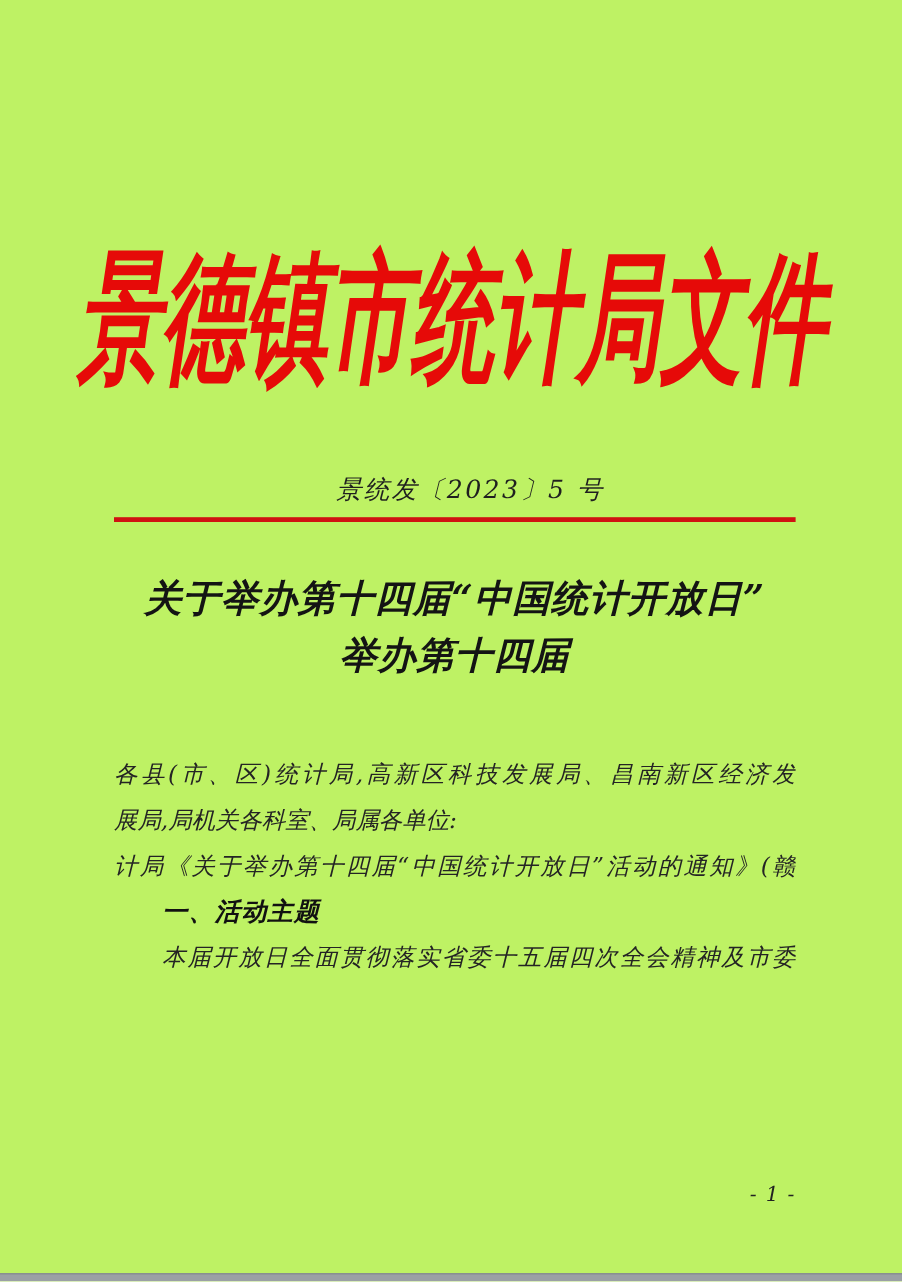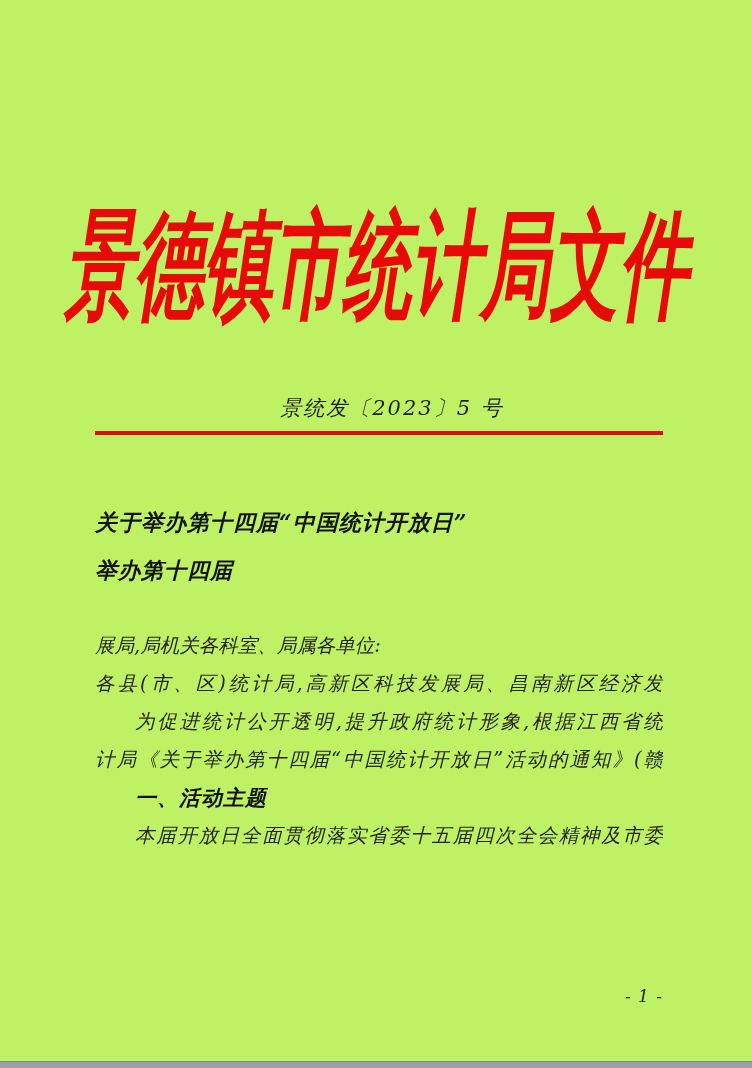--- a/index.html
+++ b/index.html
@@ -45,23 +45,24 @@
   .red-line {
     position: absolute;
     top: 431px; left: 95px;
     width: 568px; height: 4px;
     background: #d01212;
   }
 
   
   .doc-title {
     position: absolute;
-    top: 498px; left: 95px; width: 568px;
+    top: 475px; left: 95px; width: 568px;
     margin: 0;
-    font-size: 22px;
+    text-align: center;
+    font-size: 31px;
     font-weight: 700;
     line-height: 48px;
     letter-spacing: 1px;
     color: #141414;
   }
   .title-line { display: block; }
 
   
   .body-text {
     position: absolute;
@@ -111,23 +112,22 @@
   <div class="doc-number">景统发〔2023〕5 号</div>
 
   <div class="red-line"></div>
 
   <h1 class="doc-title">
     <span class="title-line">关于举办第十四届“中国统计开放日”</span>
     <span class="title-line">举办第十四届</span>
   </h1>
 
   <div class="body-text">
+      <div class="body-line fill">各县(市、区)统计局,高新区科技发展局、昌南新区经济发</div>
       <div class="body-line plain">展局,局机关各科室、局属各单位:</div>
-      <div class="body-line fill">各县(市、区)统计局,高新区科技发展局、昌南新区经济发</div>
-      <div class="body-line fill indent">为促进统计公开透明,提升政府统计形象,根据江西省统</div>
       <div class="body-line fill">计局《关于举办第十四届“中国统计开放日”活动的通知》(赣</div>
       <div class="body-line heading indent">一、活动主题</div>
       <div class="body-line fill indent">本届开放日全面贯彻落实省委十五届四次全会精神及市委</div>
     </div>
 
   <div class="page-number">- 1 -</div>
 
   <div class="bottom-edge"></div>
 
 </div>

